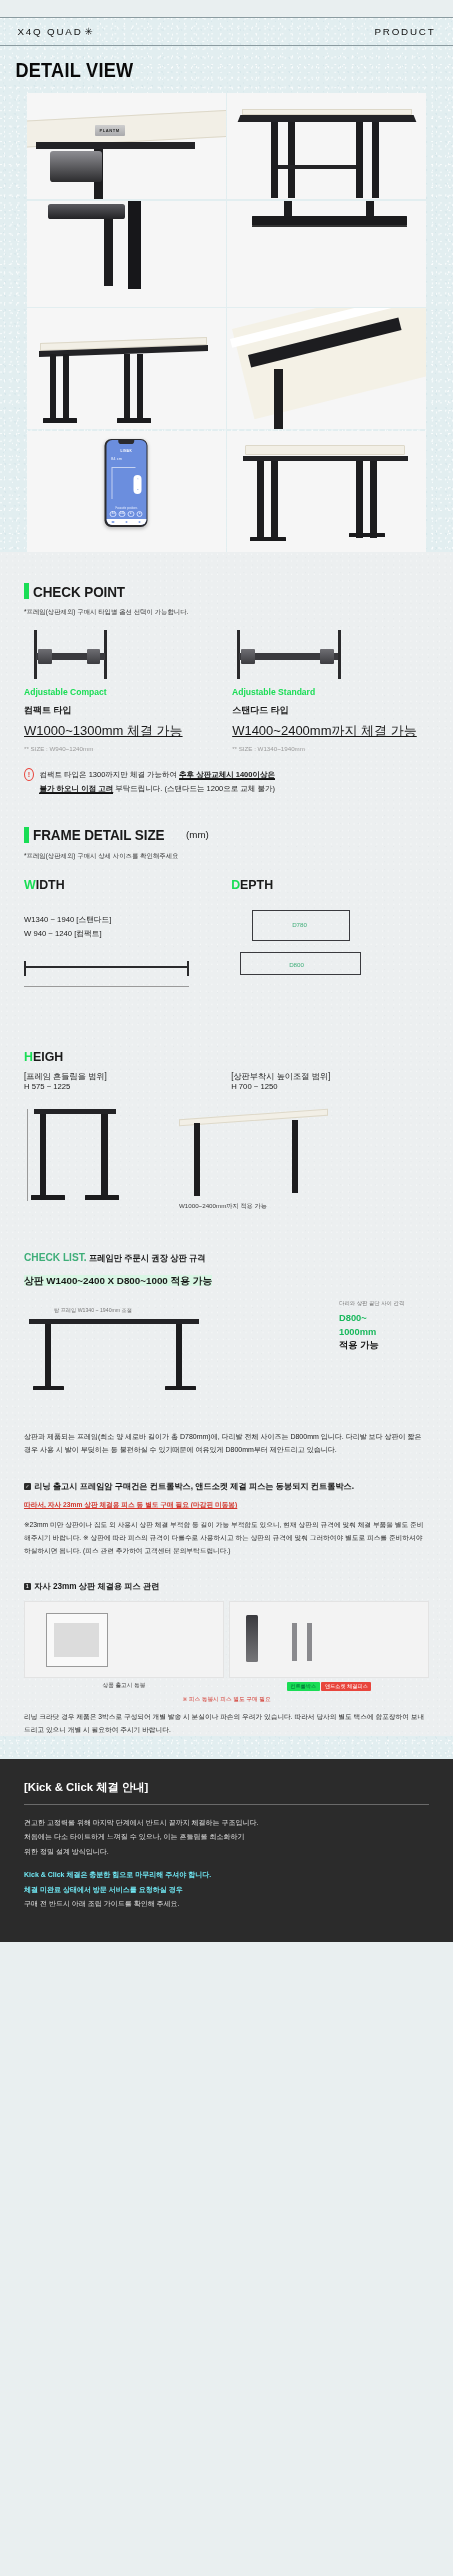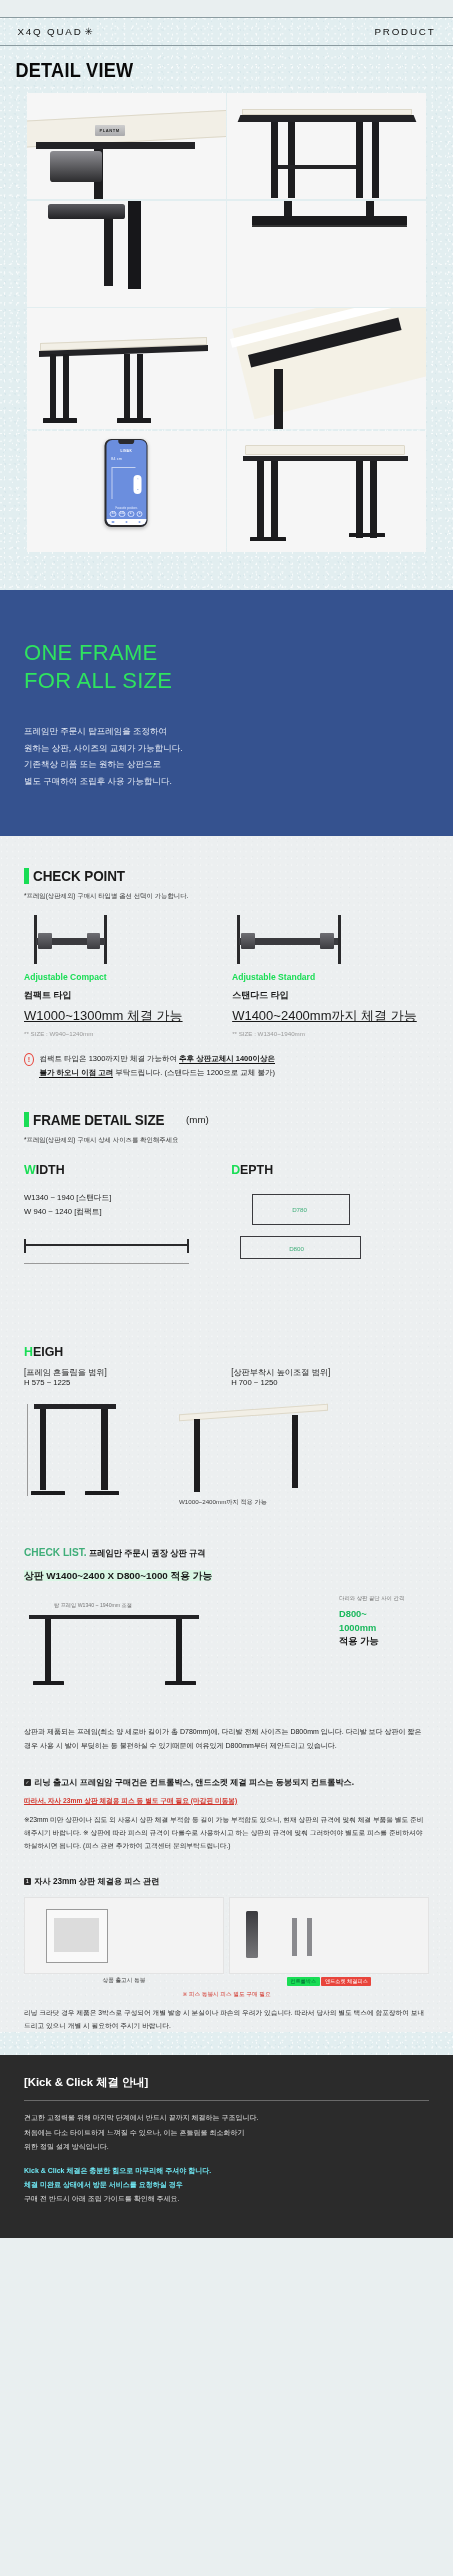--- a/index.html
+++ b/index.html
@@ -118,33 +118,33 @@
   .ftype { font-size: 9px; font-weight: 700; margin-top: 7.2px; }
   .frange { font-size: 13px; margin-top: 4.6px; }
   .frange u { text-decoration: underline; text-underline-offset: 1px; }
   .fsize { font-size: 6.2px; color: #9a9a9a; margin-top: 5.2px; }
 
   .warn { margin-top: 15.5px; display: flex; gap: 5.7px; align-items: flex-start; }
   .warn-ico { flex: 0 0 auto; width: 9.8px; height: 13px; border: 1px solid #e8453c;
     border-radius: 50%; color: #e8453c; font-size: 7.2px; font-weight: 700;
     display: flex; align-items: center; justify-content: center; margin-top: 0.5px; }
   .warn-txt { font-size: 7.5px; line-height: 1.85; }
-  .warn-txt b { font-weight: 700; border-bottom: 0.8px solid #111; }
+  .warn-txt b { font-weight: 700; border-bottom: 0.8px solid #111; text-decoration: underline; }
 
   
   .wd { display: grid; grid-template-columns: 1fr 1fr; gap: 9.3px; margin-top: 17.5px; }
   .wd h4 { font-size: 12.4px; font-weight: 700; }
   .wd h4 .g { color: #19dd55; }
-  .wd .vals { font-size: 7.7px; line-height: 1.85; margin-top: 14px; }
+  .wd .vals { font-size: 7.7px; line-height: 1.85; margin-top: 21px; }
 
   .diagram { position: relative; height: 77px; margin-top: 7.2px; }
   .dim-line { position: absolute; background: #9a9a9a; }
   .dim-txt { position: absolute; font-size: 6.2px; color: #3c3c3c; background: transparent; }
 
-  .heigh-wrap { margin-top: 42px; }
+  .heigh-wrap { margin-top: 24px; }
   .heigh-grid { display: grid; grid-template-columns: 1fr 1fr; gap: 9.3px; }
 
   
   .cl-title { color: #3fae79; font-size: 10.8px; font-weight: 700; margin-top: 9.3px;
     transform: scaleX(.94); transform-origin: left center; }
   .cl-title span.k { color: #1a1a1a; font-size: 8.8px; font-weight: 700; }
   .cl-main { font-size: 9.8px; font-weight: 700; margin-top: 8.2px; line-height: 1.7; }
   .cl-main .hl { background: #d9f6e4; margin-top: 7px; }
 
   .cl-figure { position: relative; height: 124px; margin-top: 9.3px; }
@@ -277,32 +277,20 @@
       <div class="dark-board" style="left:15.5px;top:25px;right:18.5px;height:5.2px;"></div>
       <div class="leg" style="left:30px;top:30px;width:6.7px;height:77px;"></div>
       <div class="leg" style="left:44px;top:30px;width:6.7px;height:77px;"></div>
       <div class="leg" style="left:129px;top:30px;width:6.7px;height:77px;"></div>
       <div class="leg" style="left:143px;top:30px;width:6.7px;height:77px;"></div>
       <div class="foot" style="left:23px;top:106px;width:36px;height:4.6px;"></div>
       <div class="foot" style="left:122px;top:102px;width:36px;height:4.6px;"></div>
     </div>
   </div>
 
-  <div class="hero">
-    <h2>
-      <span>ONE FRAME</span><br>
-      <span>FOR ALL SIZE</span>
-    </h2>
-    <p>
-      <span>프레임만 주문시 탑프레임을 조정하여</span><br>
-      <span>원하는 상판, 사이즈의 교체가 가능합니다.</span><br>
-      <span>기존책상 리폼 또는 원하는 상판으로</span><br>
-      <span>별도 구매하여 조립후 사용 가능합니다.</span>
-    </p>
-  </div>
 
   <div class="sec paper">
     <div class="h-flag">
       <span class="bar"></span>
       <h3>CHECK POINT</h3>
     </div>
     <div class="note">*프레임(상판제외) 구매시 타입별 옵션 선택이 가능합니다.</div>
 
     <div class="types">
       <div>

